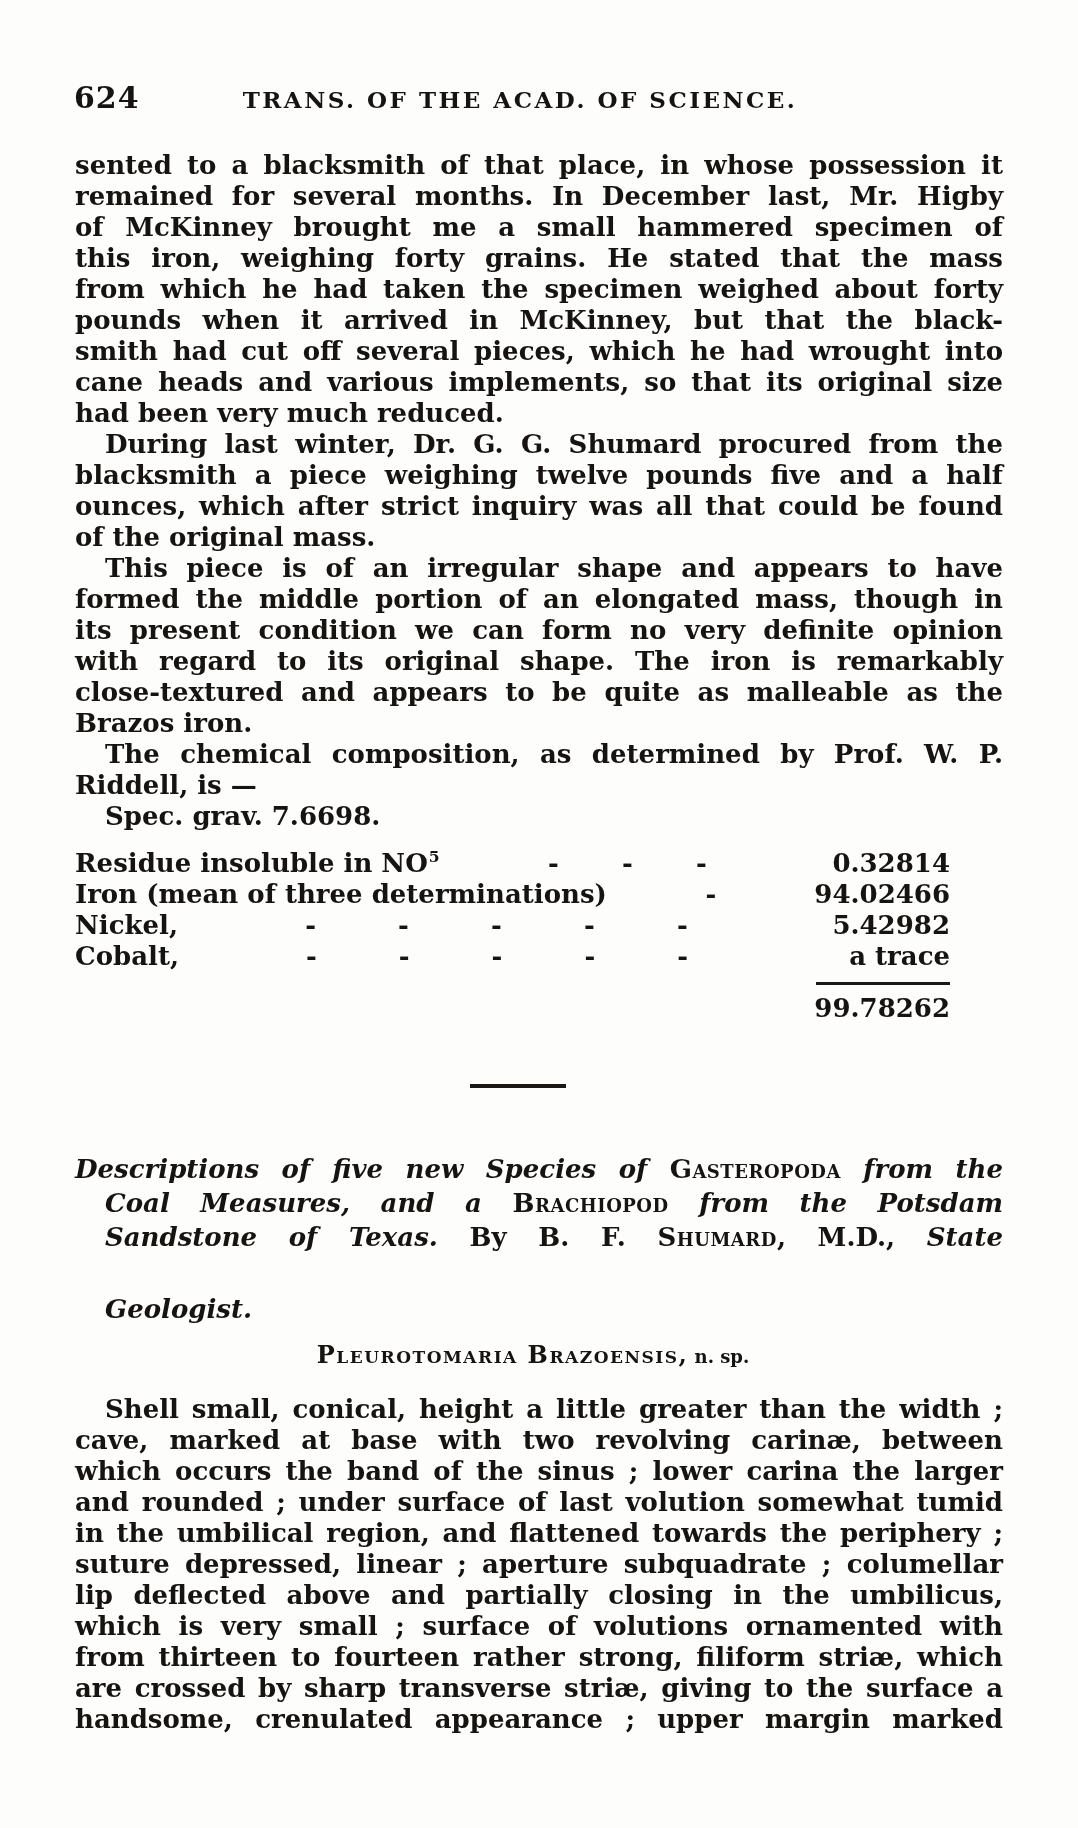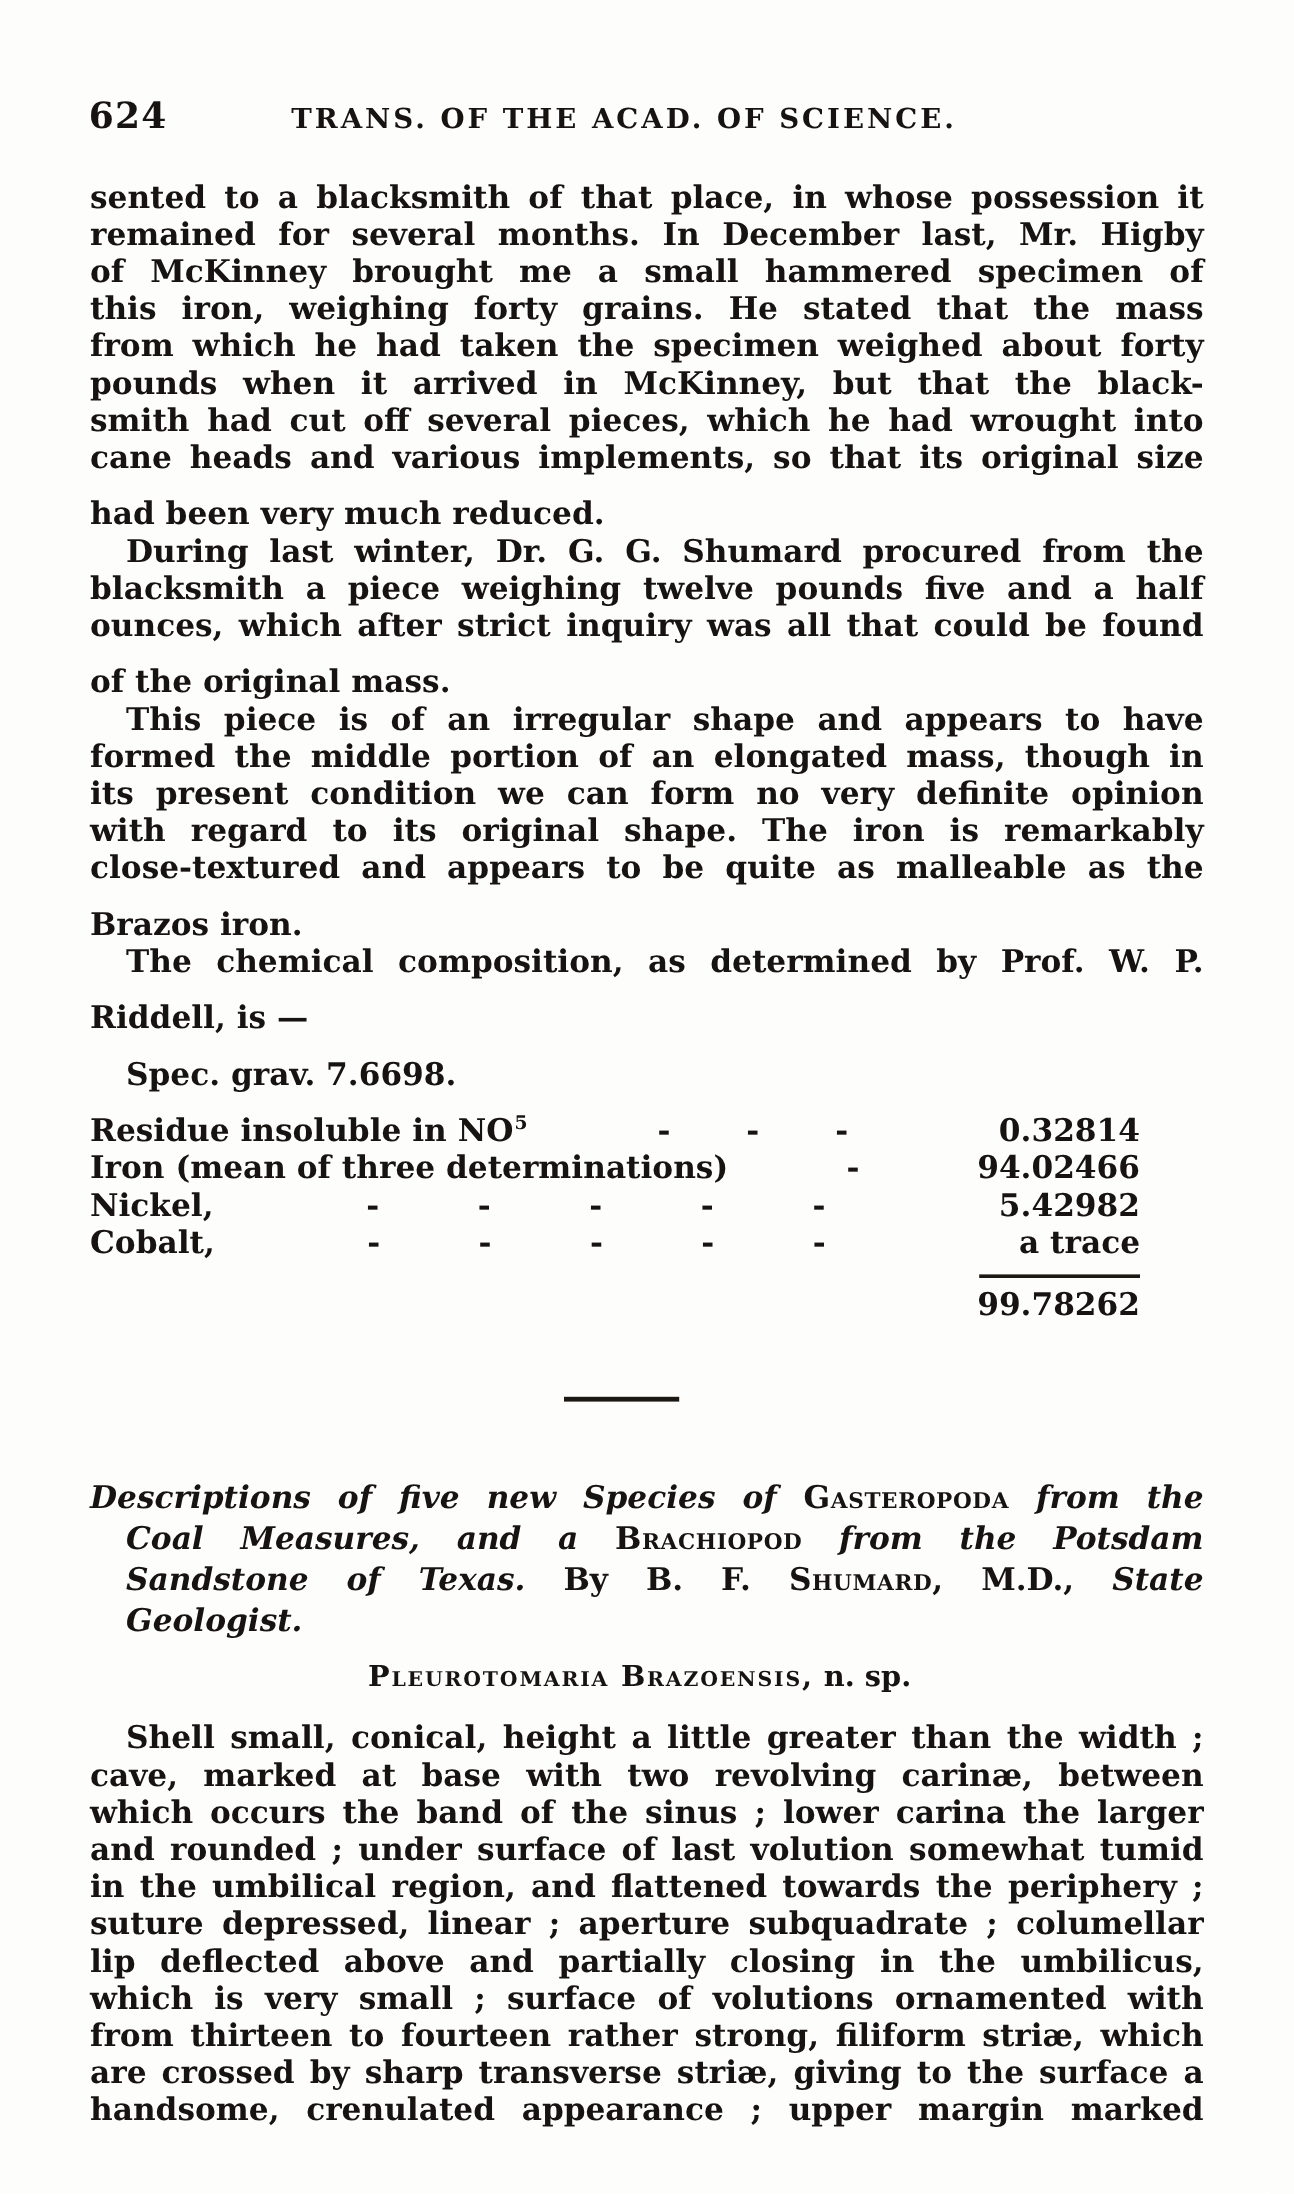--- a/index.html
+++ b/index.html
@@ -41,21 +41,21 @@
     top: 150px;
   }
   .tline {
     font-size: 26px;
     line-height: 31px;
     font-weight: bold;
     text-align: justify;
     text-align-last: justify;
     white-space: normal;
   }
-  .tline.noJ { text-align-last: left; margin-top: 16px; }
+  .tline.noJ { text-align-last: left; }
   .tline.indent { text-indent: 30px; }
   
   .ctable { margin-top: 16px; }
   .crow {
     display: flex;
     align-items: baseline;
     font-size: 26px;
     line-height: 31px;
     font-weight: bold;
   }
@@ -98,35 +98,35 @@
   .article-title { margin-top: 64px; }
   .title-line {
     font-size: 26px;
     line-height: 34px;
     font-weight: bold;
     font-style: italic;
     text-align: justify;
     text-align-last: justify;
   }
   .title-line.cont { margin-left: 30px; }
-  .title-line.last { text-align-last: left; }
+  .title-line.last { text-align-last: left; margin-top: 38px; }
   .seg.smallcaps { font-style: normal; font-variant: small-caps; letter-spacing: 0.5px; }
   .seg.roman { font-style: normal; }
   .seg.italic { font-style: italic; }
   
   .species-heading {
     margin: 14px 0 0;
     text-align: center;
     font-size: 24px;
     line-height: 30px;
     font-weight: bold;
     transform: translateX(-22px);
   }
   .species-name { font-variant: small-caps; letter-spacing: 1.5px; margin-left: 32px; }
-  .species-suffix { font-size: 24px; }
+  .species-suffix { font-size: 18px; }
   
   .species-desc { margin-top: 22px; }
 </style>
 </head>
 <body>
 
 <div class="page">
 
   <div class="pagenum">624</div>
 

